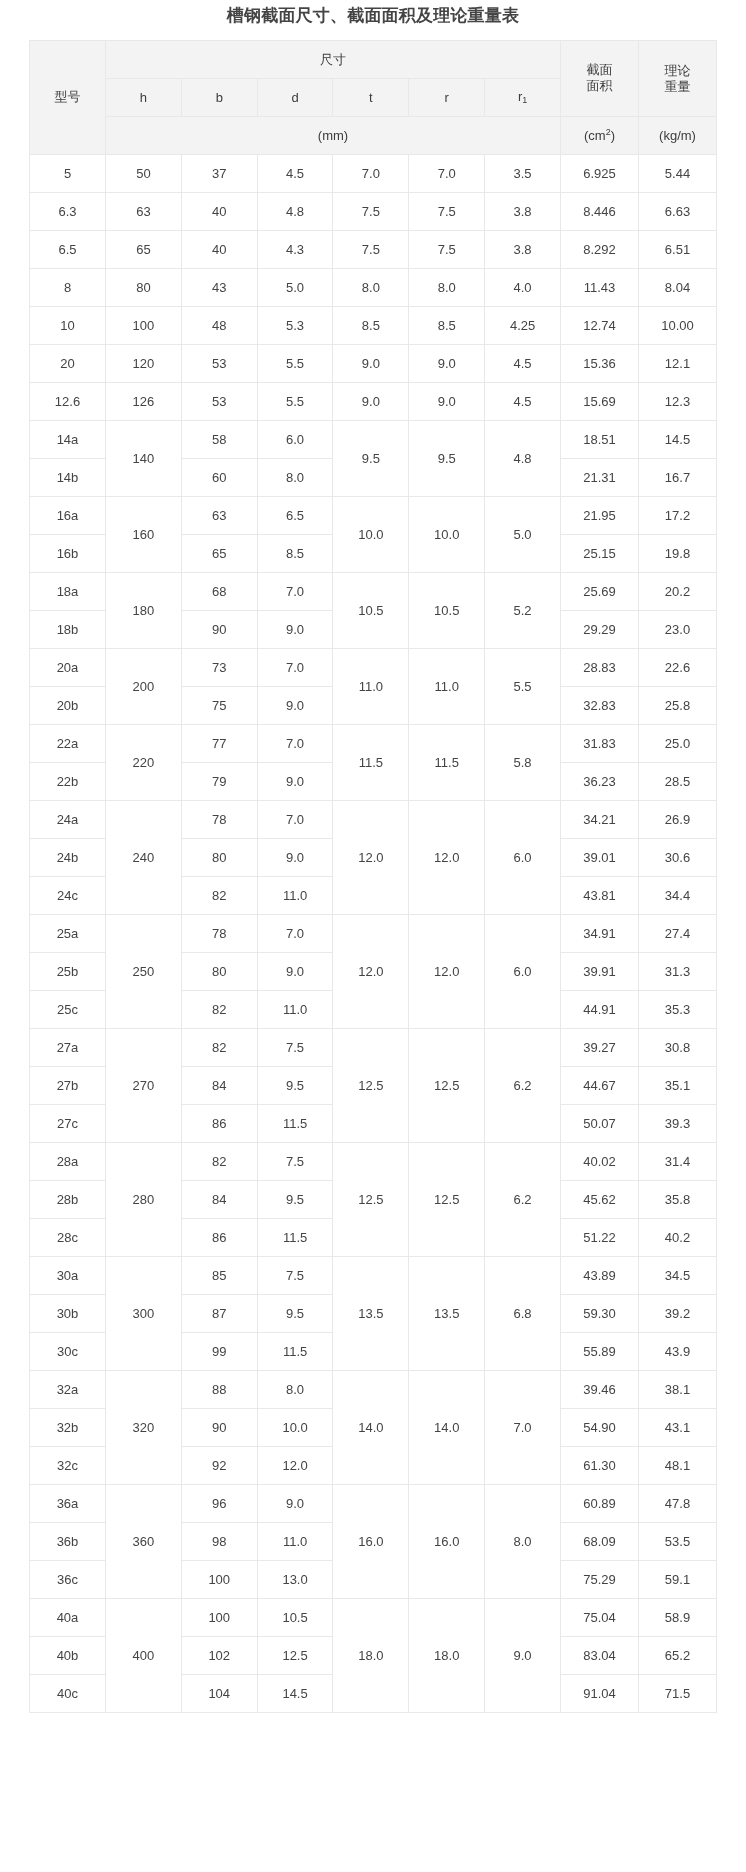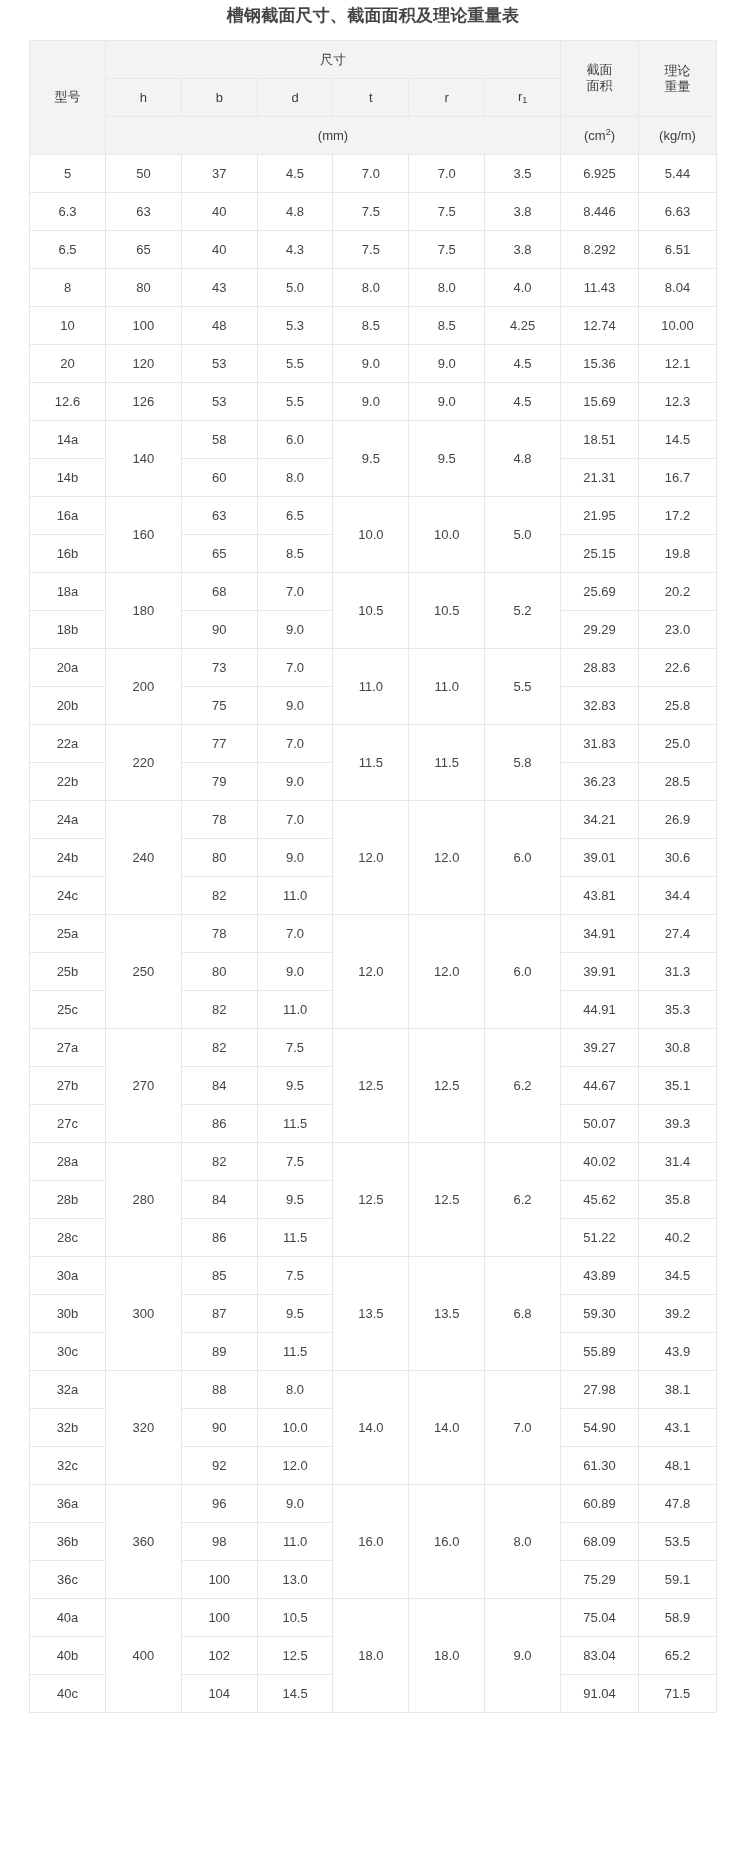--- a/index.html
+++ b/index.html
@@ -366,34 +366,34 @@
         </tr>
         <tr>
           <td class="val">30b</td>
           <td class="val">87</td>
           <td class="val">9.5</td>
           <td class="val">59.30</td>
           <td class="val">39.2</td>
         </tr>
         <tr>
           <td class="val">30c</td>
-          <td class="val">89</td>
+          <td class="val">99</td>
           <td class="val">11.5</td>
           <td class="val">55.89</td>
           <td class="val">43.9</td>
         </tr>
         <tr>
           <td class="val">32a</td>
           <td rowspan="3" class="grp-h">320</td>
           <td class="val">88</td>
           <td class="val">8.0</td>
           <td rowspan="3" class="grp-t">14.0</td>
           <td rowspan="3" class="grp-r">14.0</td>
           <td rowspan="3" class="grp-r1">7.0</td>
-          <td class="val">27.98</td>
+          <td class="val">39.46</td>
           <td class="val">38.1</td>
         </tr>
         <tr>
           <td class="val">32b</td>
           <td class="val">90</td>
           <td class="val">10.0</td>
           <td class="val">54.90</td>
           <td class="val">43.1</td>
         </tr>
         <tr>

